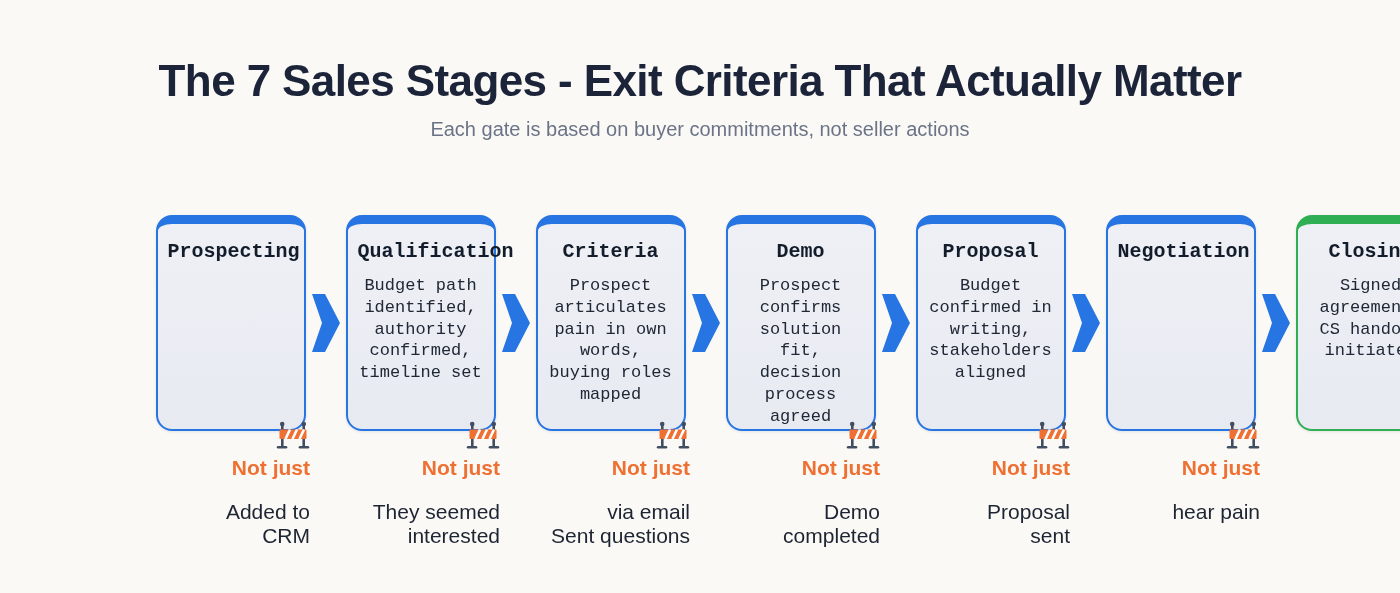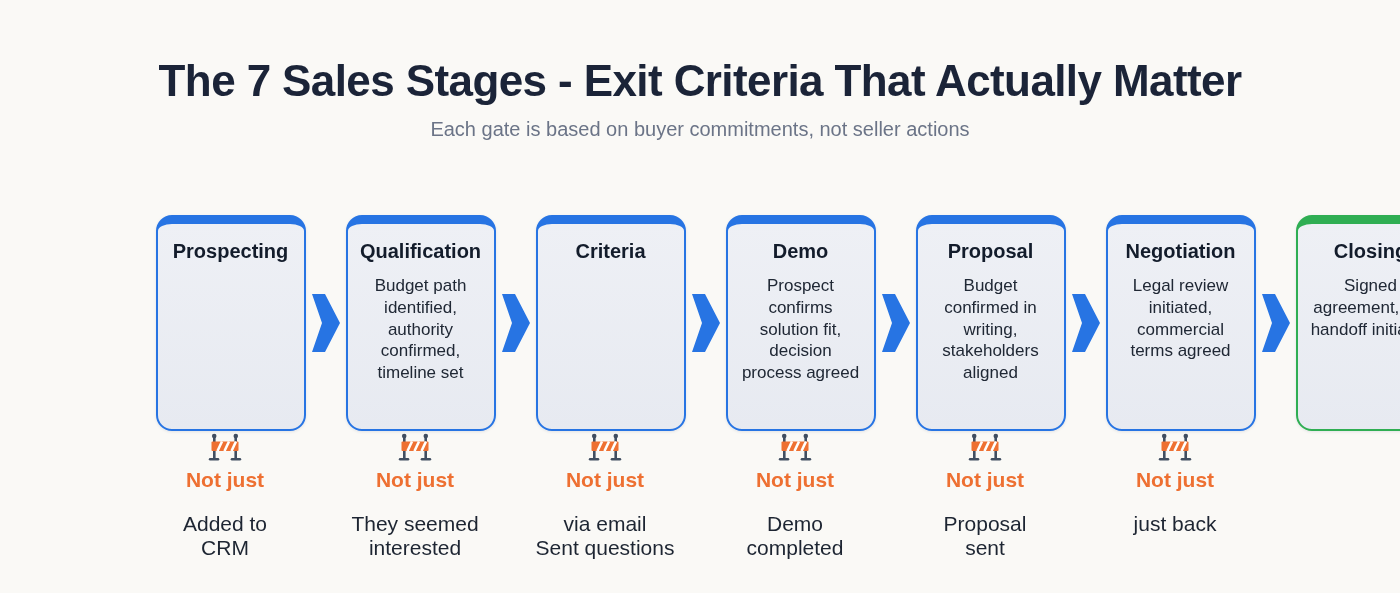--- a/index.html
+++ b/index.html
@@ -20,20 +20,21 @@
   .subtitle {
     margin-top: 12px;
     font-size: 20px;
     color: #6b7487;
   }
   .flow {
     width: 1089px;
     margin: 74px auto 0 auto;
     display: flex;
     align-items: stretch;
+    font-family: Liberation Mono, monospace;
   }
   .stage-card {
     width: 150px;
     height: 216px;
     flex: 0 0 150px;
     border-radius: 16px;
     border: 2px solid var(--accent, #2774e3);
     border-top: 9px solid var(--accent, #2774e3);
     background: linear-gradient(180deg, #eef0f5 0%, #e7eaf1 100%);
     box-shadow: 0 1px 3px rgba(20,40,80,0.10);
@@ -58,23 +59,23 @@
     justify-content: center;
   }
   .gates {
     width: 1290px;
     margin: -10px auto 0 auto;
     position: relative;
     height: 125px;
   }
   .gate {
     position: absolute;
-    top: 12px;
+    top: 0;
     width: 170px;
-    text-align: center;
+    text-align: right;
   }
   .gate-label {
     margin-top: 1px;
     font-size: 21px;
     font-weight: 700;
     color: #ee7032;
   }
   .gate-lines {
     font-size: 21px;
     line-height: 1.14;
@@ -107,20 +108,21 @@
   </div>
 
   <div class="arrow-cell">
     <svg width="28" height="58" viewBox="0 0 28 58">
       <polygon points="0,0 13,0 28,29 13,58 0,58 10,29" fill="#2774e3"></polygon>
     </svg>
   </div>
 
   <div class="stage-card" style="--accent: #2774e3;">
     <div class="stage-title">Criteria</div>
+    <div class="stage-criteria">Prospect articulates pain in own words, buying roles mapped</div>
   </div>
 
   <div class="arrow-cell">
     <svg width="28" height="58" viewBox="0 0 28 58">
       <polygon points="0,0 13,0 28,29 13,58 0,58 10,29" fill="#2774e3"></polygon>
     </svg>
   </div>
 
   <div class="stage-card" style="--accent: #2774e3;">
     <div class="stage-title">Demo</div>
@@ -139,21 +141,20 @@
   </div>
 
   <div class="arrow-cell">
     <svg width="28" height="58" viewBox="0 0 28 58">
       <polygon points="0,0 13,0 28,29 13,58 0,58 10,29" fill="#2774e3"></polygon>
     </svg>
   </div>
 
   <div class="stage-card" style="--accent: #2774e3;">
     <div class="stage-title">Negotiation</div>
-    <div class="stage-criteria">Legal review initiated, commercial terms agreed</div>
   </div>
 
   <div class="arrow-cell">
     <svg width="28" height="58" viewBox="0 0 28 58">
       <polygon points="0,0 13,0 28,29 13,58 0,58 10,29" fill="#2774e3"></polygon>
     </svg>
   </div>
 
   <div class="stage-card" style="--accent: #2fae53;">
     <div class="stage-title">Closing</div>
@@ -282,16 +283,16 @@
       <rect x="22.7" y="25" width="10.5" height="2.6" rx="1.3" fill="#414e61"></rect>
       <rect x="3.5" y="8.5" width="27" height="9.5" rx="1" fill="#ee7032"></rect>
       <g stroke="#ffffff" stroke-width="2.6">
         <line x1="9.5" y1="18" x2="14" y2="8.5"></line>
         <line x1="16.5" y1="18" x2="21" y2="8.5"></line>
         <line x1="23.5" y1="18" x2="28" y2="8.5"></line>
       </g>
     </svg>
     <div class="gate-label">Not just</div>
     <div class="gate-lines">
-        <div>just back</div>
+        <div>hear pain</div>
       </div>
   </div>
 </div>
 
 </body></html>

